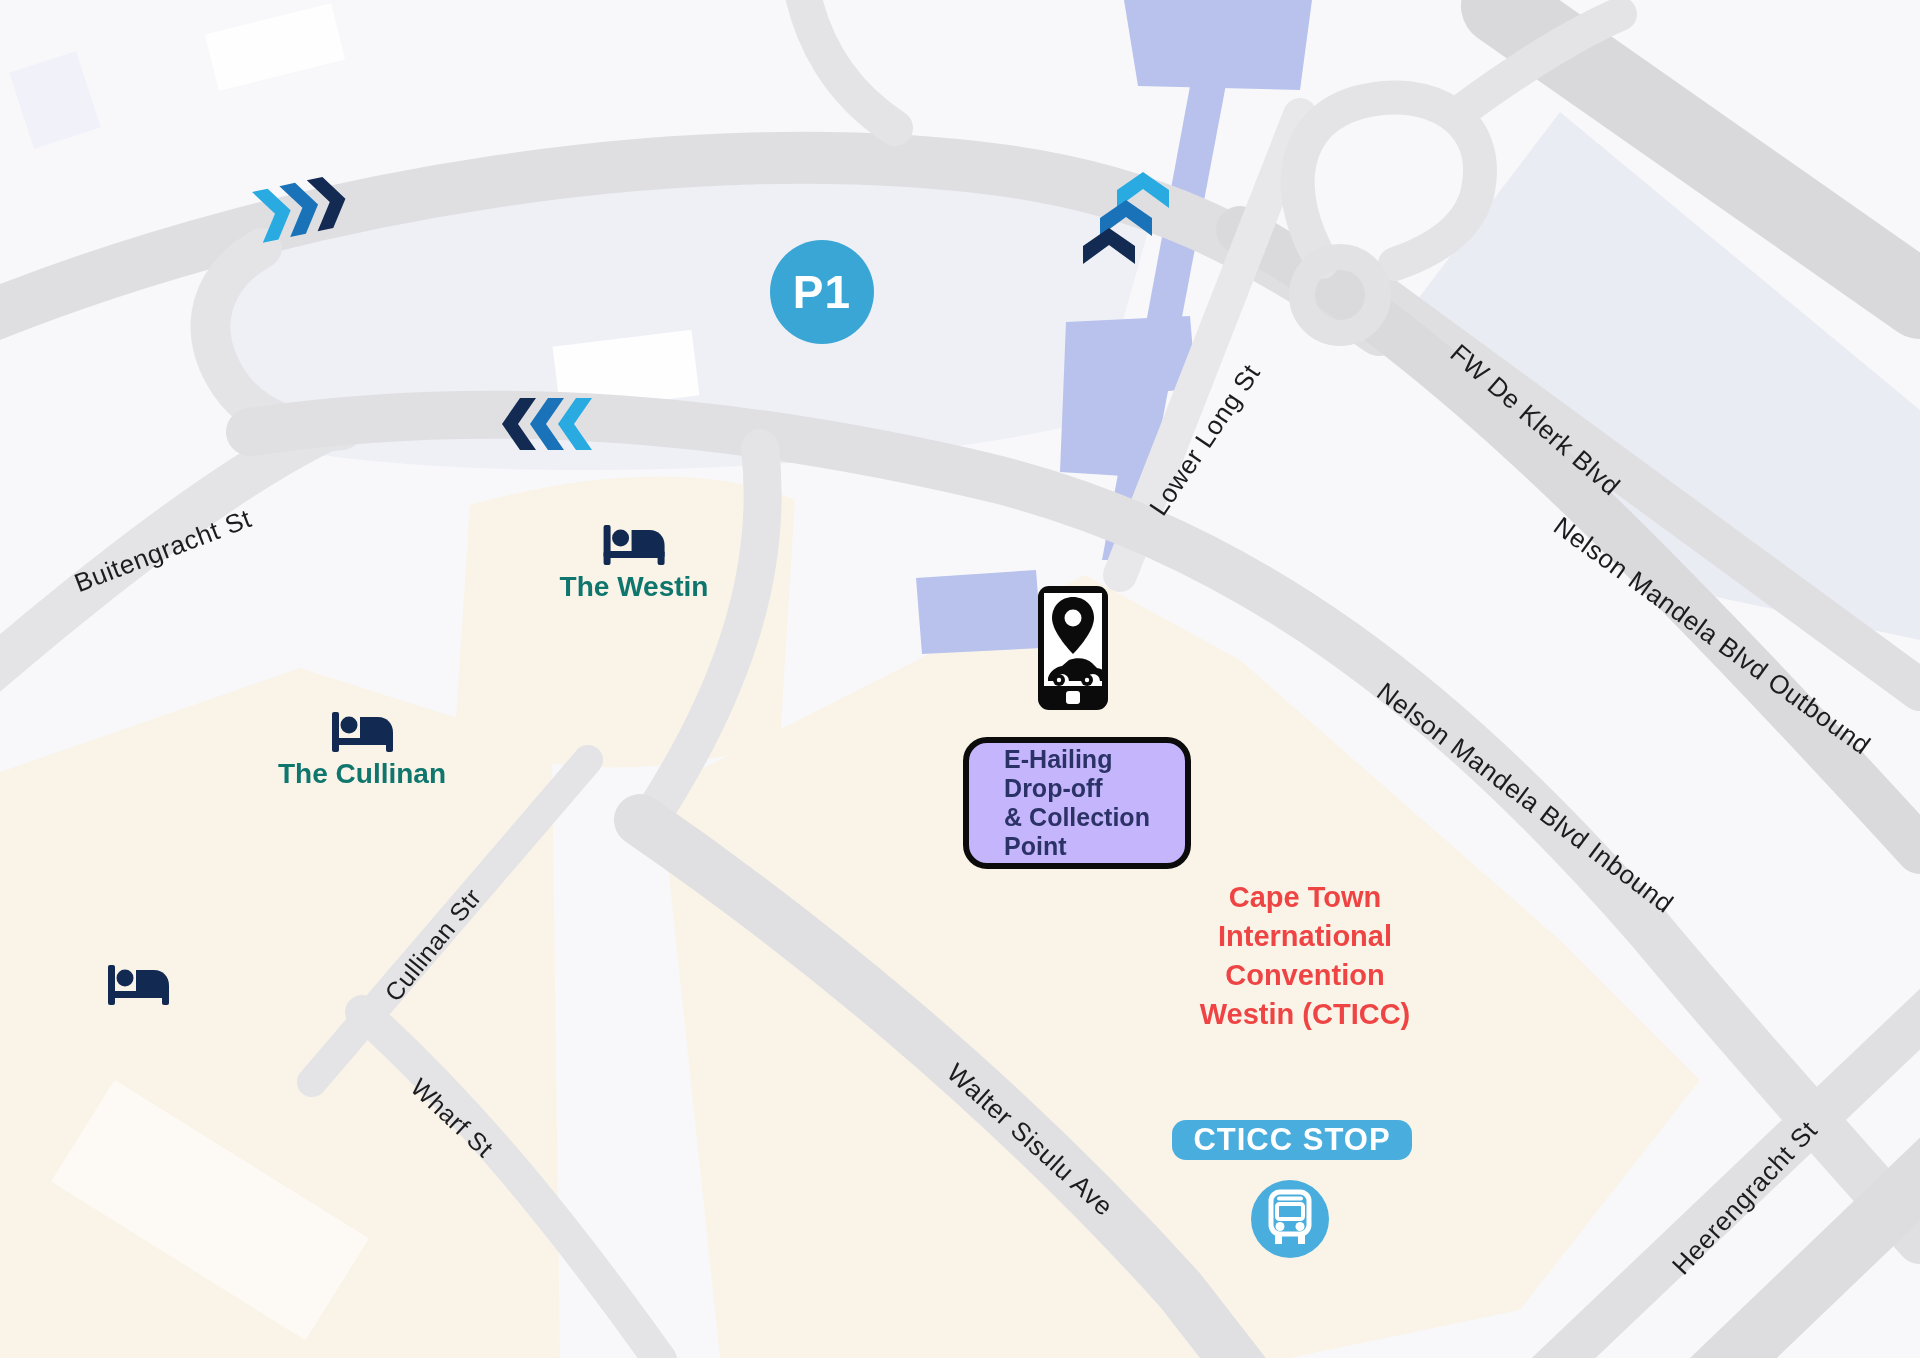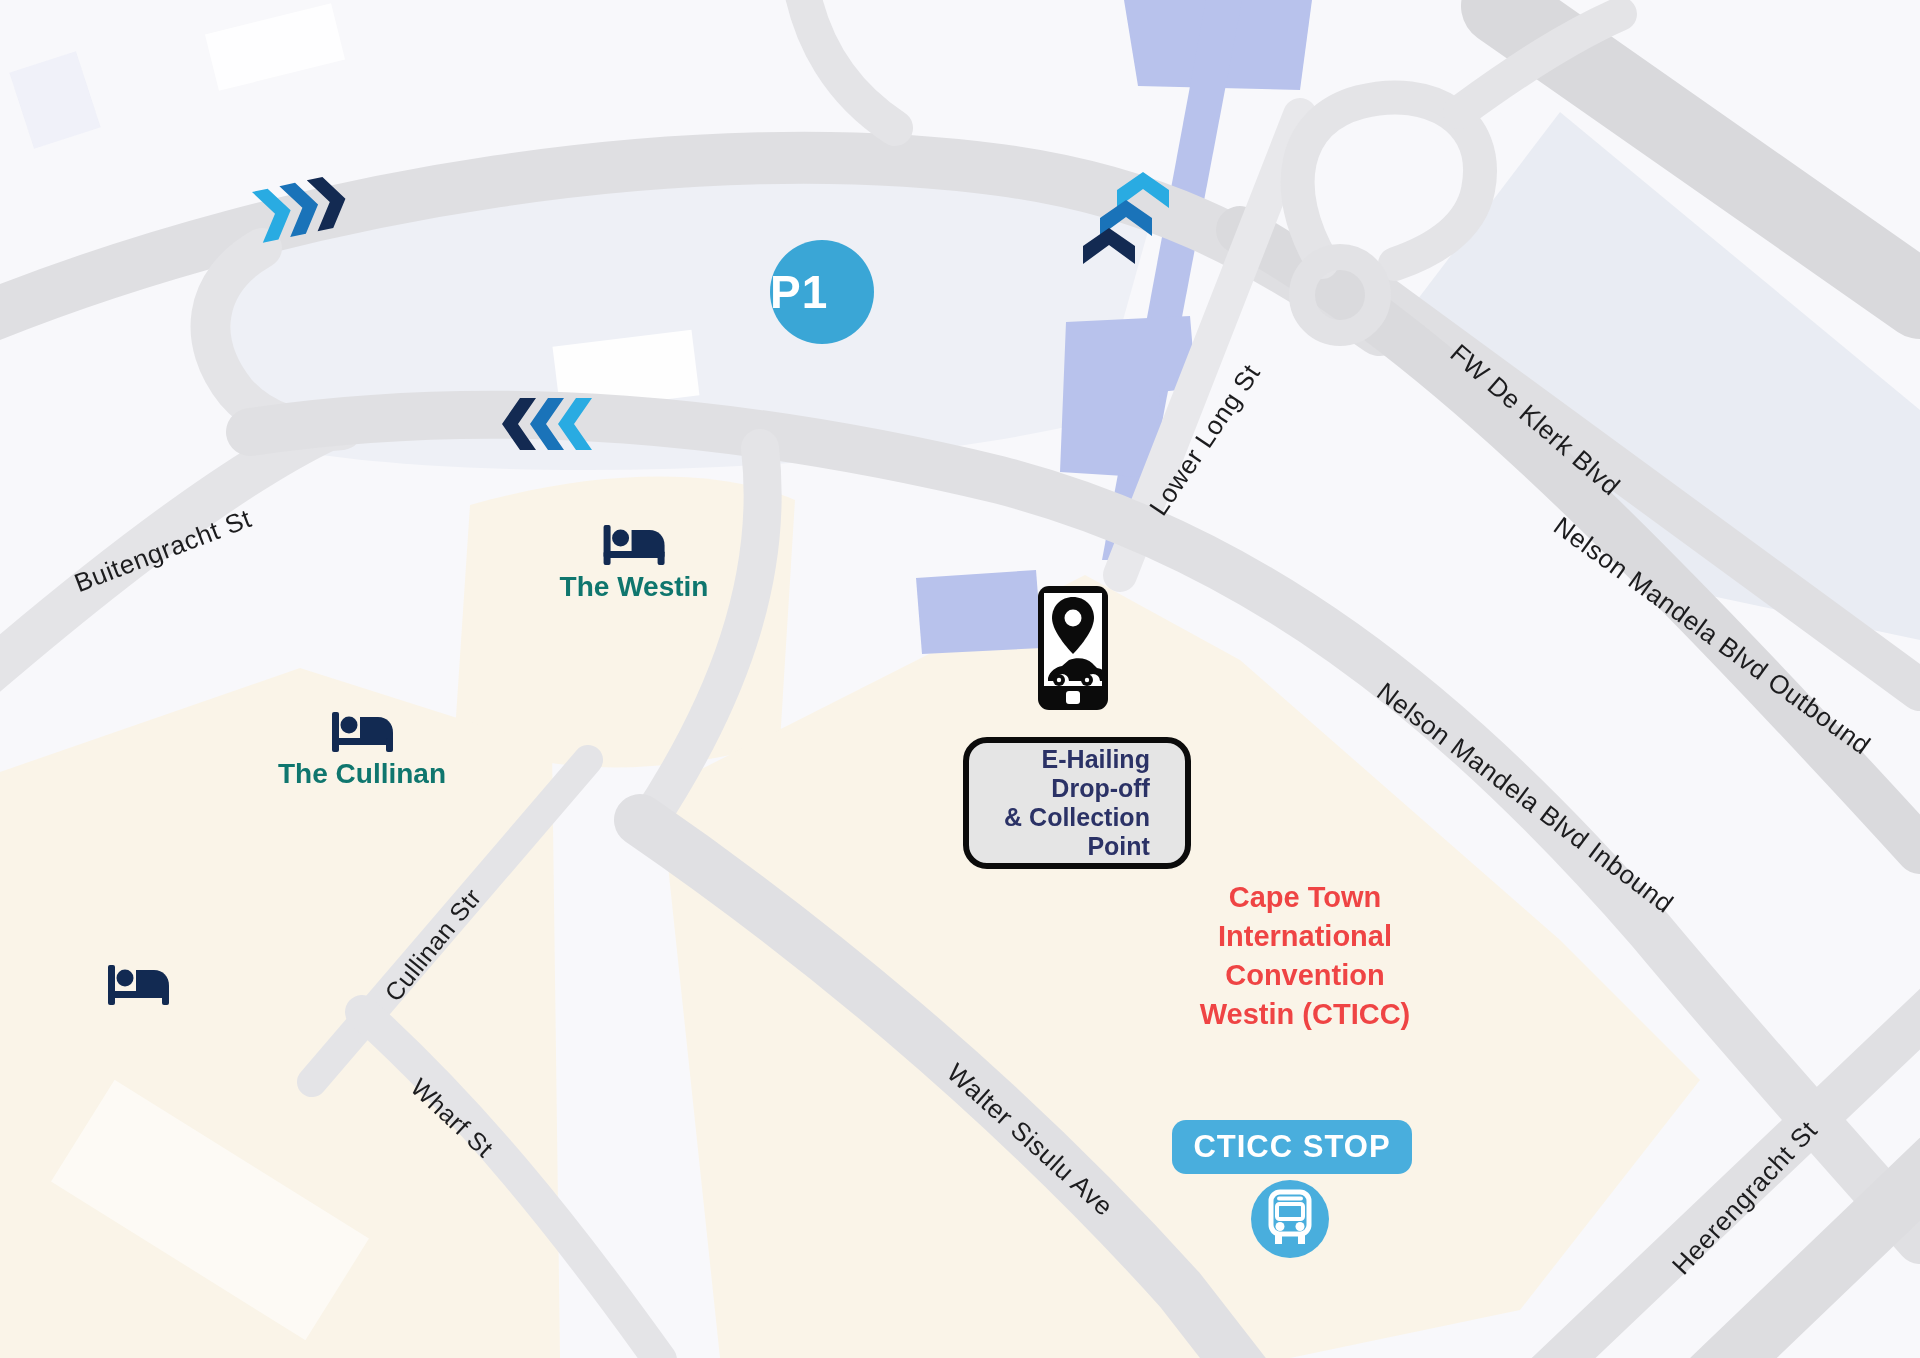--- a/index.html
+++ b/index.html
@@ -19,26 +19,26 @@
   .hotel{
     position:absolute;display:flex;flex-direction:column;align-items:center;
     transform:translate(-50%,0);
   }
   .hotel .hotel-label{
     font-weight:bold;font-size:28px;line-height:34px;color:#0f766e;
     text-align:right;margin-top:2px;white-space:nowrap;
   }
   .p1-marker{
     position:absolute;width:104px;height:104px;border-radius:50%;
-    background:#3aa6d6;display:flex;align-items:center;
+    background:#3aa6d6;display:flex;align-items:center;justify-content:center;
   }
   .p1-marker span{color:#ffffff;font-weight:bold;font-size:46px;letter-spacing:1px;}
   .callout{
-    position:absolute;background:#e5e5e5;border:6px solid #0b0b0b;border-radius:24px;
-    display:flex;align-items:center;justify-content:center;text-align:right;
+    position:absolute;background:#c4b5fd;border:6px solid #0b0b0b;border-radius:24px;
+    display:flex;align-items:center;justify-content:center;text-align:left;
     box-sizing:border-box;
   }
   .callout .callout-text{
     color:#2b3266;font-weight:bold;font-size:25px;line-height:29px;
   }
   .cticc-label{
     position:absolute;text-align:center;color:#ef4444;font-weight:bold;
     font-size:29px;line-height:39px;transform:translate(-50%,0);white-space:nowrap;
   }
   .stop-badge{
@@ -202,21 +202,21 @@
   </div>
 </div>
 
 <div class="cticc-label" style="left:1305px;top:878px;">
   <div>Cape Town</div>
   <div>International</div>
   <div>Convention</div>
   <div>Westin (CTICC)</div>
 </div>
 
-<div class="stop-badge" style="left:1172px;top:1120px;width:240px;height:54px;">
+<div class="stop-badge" style="left:1172px;top:1120px;width:240px;height:40px;">
   <span>CTICC STOP</span>
 </div>
 
 <div class="bus-marker" style="left:1251px;top:1180px;">
   <svg width="78" height="78" viewBox="0 0 78 78">
     <circle cx="39" cy="39" r="39" fill="#49aedd"></circle>
     <rect x="20" y="12" width="38" height="42" rx="9" fill="none" stroke="#ffffff" stroke-width="5"></rect>
     <path d="M28,18.5 h22" stroke="#ffffff" stroke-width="4" stroke-linecap="round" fill="none"></path>
     <rect x="26" y="24" width="26" height="15" rx="2.5" fill="none" stroke="#ffffff" stroke-width="4"></rect>
     <circle cx="29" cy="46.5" r="4.5" fill="#ffffff"></circle>

